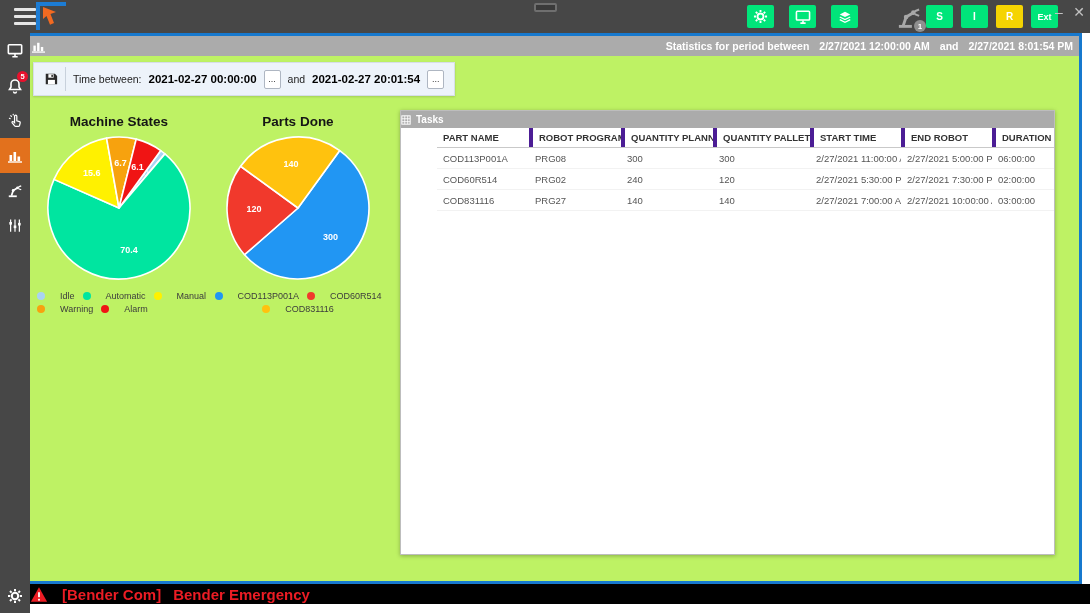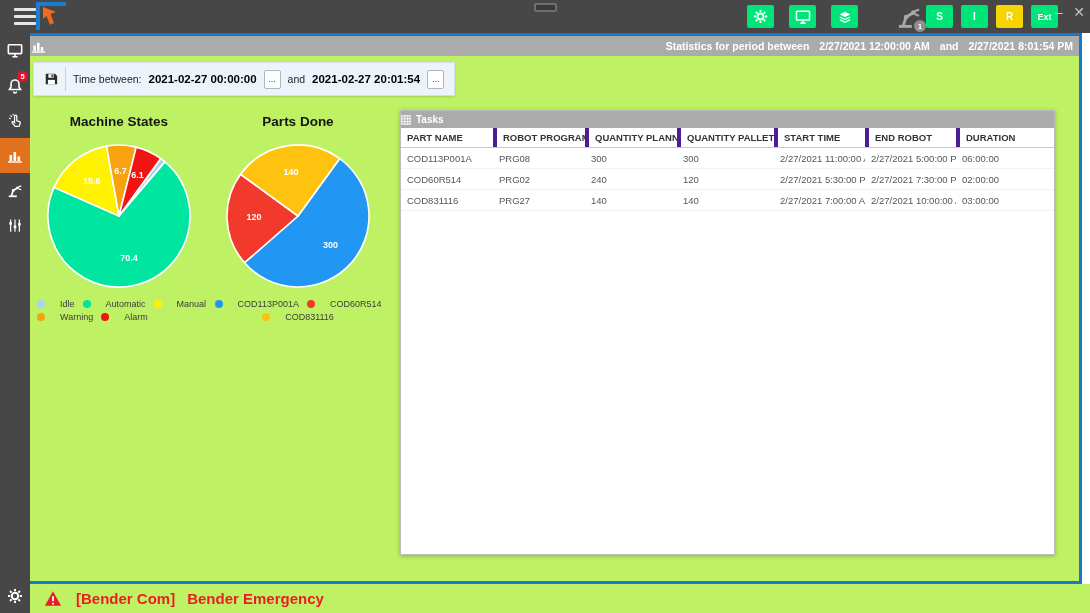--- a/index.html
+++ b/index.html
@@ -33,37 +33,37 @@
 
   
   .toolbar { position:absolute; left:8px; top:26px; height:34px; background:#EDF3FA; border:1px solid #D7DEE8; box-shadow:0 1px 2px rgba(0,0,0,.15); display:flex; align-items:center; padding:0 10px; gap:7px; }
   .tb-divider { width:1px; height:24px; background:#c8d1dc; }
   .tb-label { font-size:10.5px; color:#222; white-space:nowrap; }
   .tb-value { font-size:11.5px; font-weight:bold; color:#000; white-space:nowrap; }
   .ellipsis-btn { width:17px; height:19px; background:#fff; border:1px solid #aeb6c2; border-radius:2px; font-size:9px; line-height:9px; color:#333; cursor:pointer; padding:0; }
 
   
   .chart-box { position:absolute; display:flex; flex-direction:column; align-items:center; }
-  .chart-title { font-size:13.5px; font-weight:bold; color:#151515; margin-bottom:12px; }
+  .chart-title { font-size:13.5px; font-weight:bold; color:#151515; margin-bottom:4px; }
   .legend { display:flex; flex-wrap:wrap; gap:3px 8px; margin-top:4px; font-size:9px; color:#3c3c3c; align-items:center; }
   .lg-item { display:flex; align-items:center; gap:15px; white-space:nowrap; }
   .lg-dot { width:8px; height:8px; border-radius:50%; display:inline-block; }
 
   
   .tasks-panel { position:absolute; left:375px; top:74px; width:655px; height:445px; background:#fff; border:1px solid #bdbdbd; box-shadow:0 1px 4px rgba(0,0,0,.28); display:flex; flex-direction:column; }
   .tasks-header { height:17px; background:#ABABAB; color:#fff; font-size:10px; font-weight:bold; display:flex; align-items:center; gap:5px; padding:0 0; }
-  .tgrid { display:grid; grid-template-columns:92px 92px 92px 97px 91px 91px auto; }
+  .tgrid { display:grid; grid-template-columns:92px 92px 92px 97px 91px 91px auto;margin-left:36px; }
   .thead { border-bottom:1px solid #c9c9c9; }
   .th { font-size:9.5px; font-weight:bold; color:#333; padding:4px 0 4px 6px; border-left:4px solid #4c1d95; white-space:nowrap; overflow:hidden; cursor:pointer; }
   .th:first-child { border-left:none; }
   .tr { border-bottom:1px solid #f2f2f2; cursor:pointer; }
   .td { font-size:9.5px; color:#555; padding:4.5px 0 4.5px 6px; white-space:nowrap; overflow:hidden; }
 
   
-  .alarm-strip { position:absolute; left:30px; top:584px; width:1060px; height:29px; background:#bef264; display:flex; align-items:center; gap:14px; padding-left:14px; }
+  .alarm-strip { position:absolute; left:30px; top:584px; width:1060px; height:20px; background:#000000; display:flex; align-items:center; gap:14px; }
   .alarm-text { color:#EC1C24; font-weight:bold; font-size:15px; display:flex; gap:12px; white-space:nowrap; }
 </style>
 </head>
 <body>
 
 <div class="topbar">
   <div class="hamburger">
       <span></span>
       <span></span>
       <span></span>

